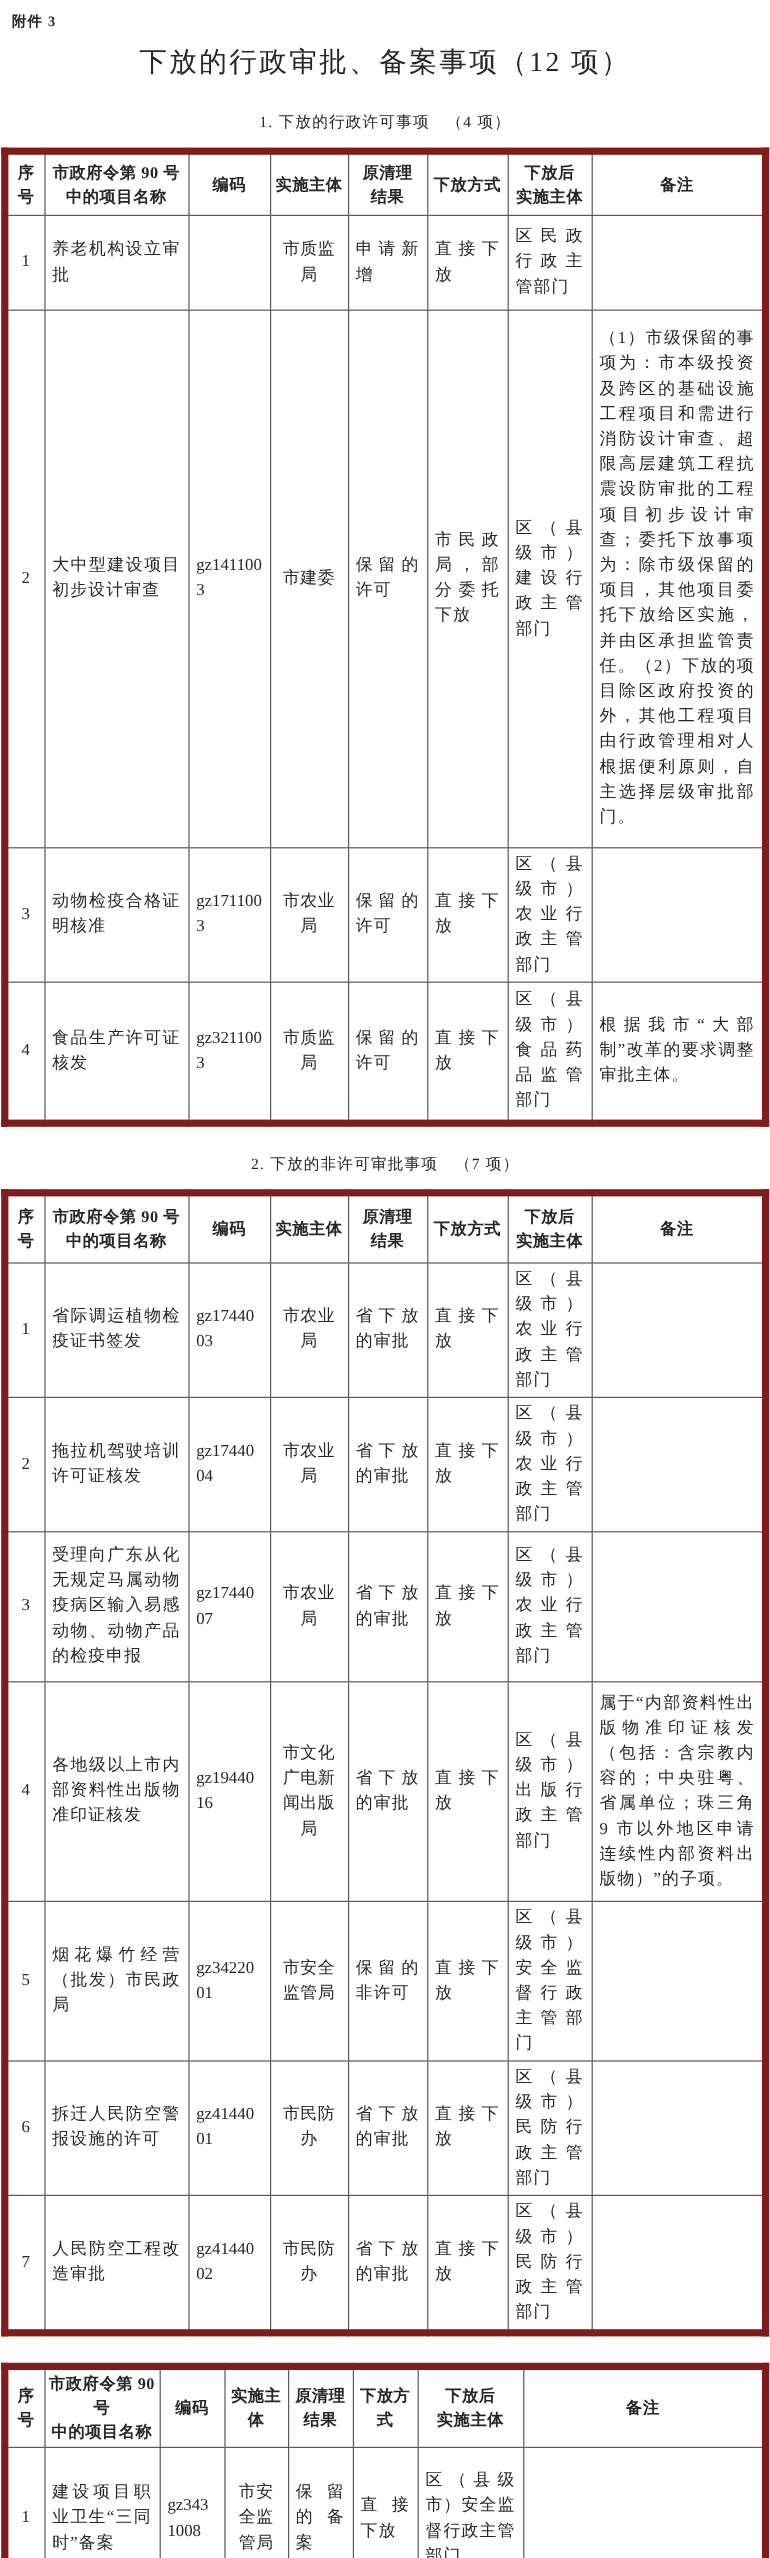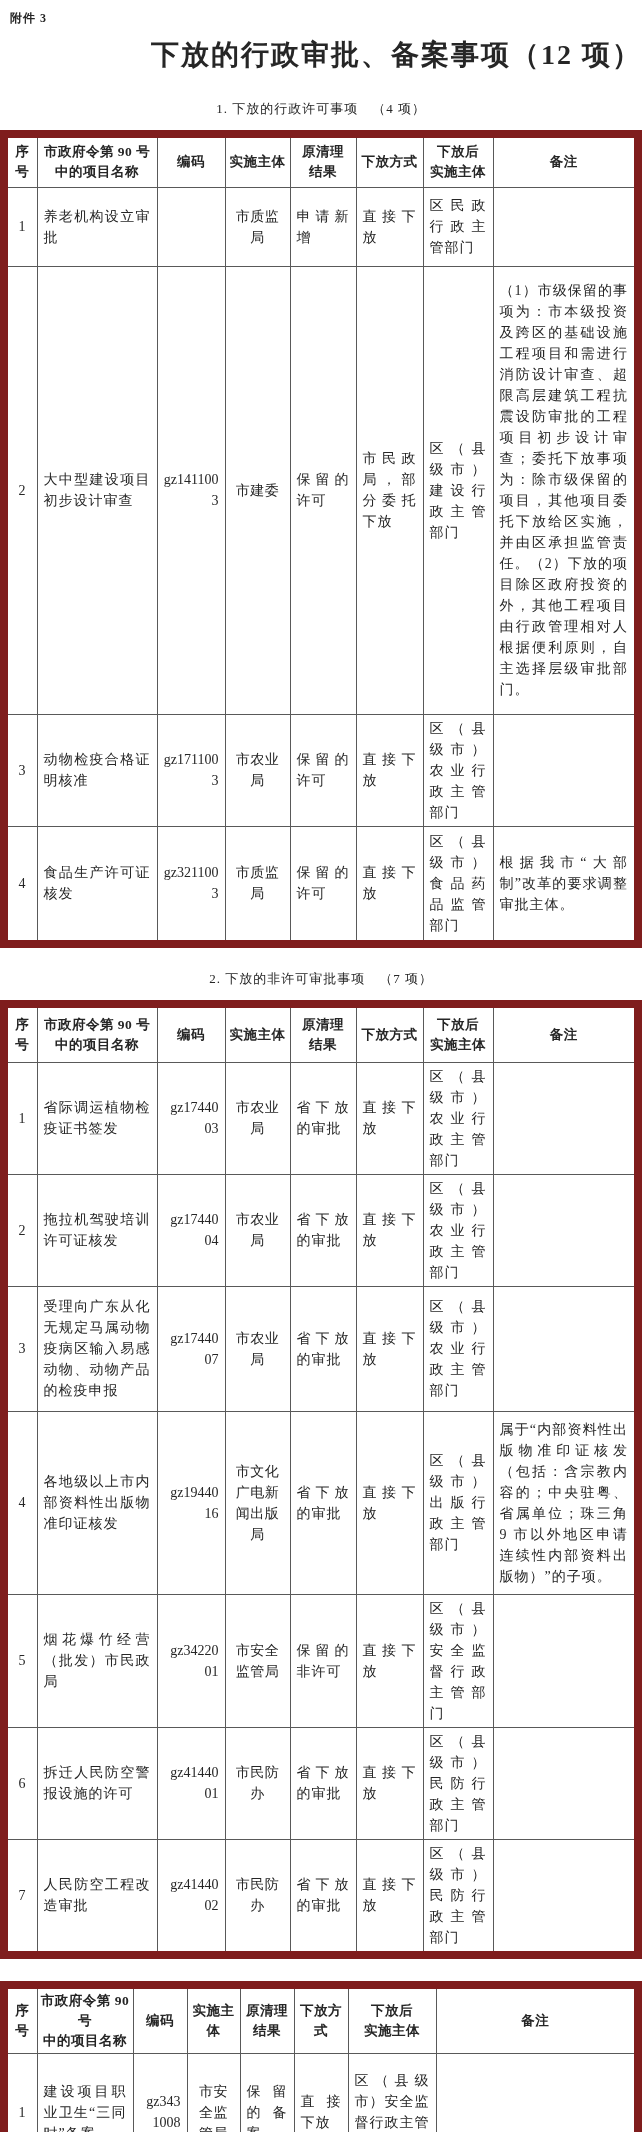--- a/index.html
+++ b/index.html
@@ -14,40 +14,40 @@
   }
   .page { width: 642px; padding-top: 6px; }
 
   .attachment {
     font-size: 12px;
     font-weight: 600;
     padding: 4px 0 0 10px;
     letter-spacing: 1px;
   }
   .doc-title {
-    text-align: right;
-    font-size: 28px;
-    font-weight: 700;
+    text-align: center;
+    font-size: 23px;
+    font-weight: 400;
     margin-top: 9px;
     letter-spacing: 2px;
   }
   .table-section .section-title {
     text-align: center;
     font-size: 13px;
     letter-spacing: 1px;
   }
   .sec-1 { margin-top: 26px; }
   .sec-2 { margin-top: 22px; }
   .sec-3 { margin-top: 22px; }
 
   table.doc-table {
     border-collapse: collapse;
     table-layout: fixed;
     margin: 12px auto 0 auto;
-    border: 8px solid #7f1d1d;
+    border: 6px solid #7f1d1d;
   }
   table.doc-table th, table.doc-table td {
     border: 1px solid #595959;
     vertical-align: middle;
     font-size: 14px;
     line-height: 1.5;
     padding: 3px 6px;
     overflow: hidden;
     word-break: break-all;
   }
@@ -60,21 +60,21 @@
     padding: 2px 2px;
   }
   td.cell-center { text-align: center; letter-spacing: 0.5px; }
   td.cell-just {
     text-align: justify;
     text-align-last: left;
     text-justify: inter-ideograph;
     letter-spacing: 1px;
   }
   td.cell-code {
-    text-align: right;
+    text-align: left;
     font-size: 12.5px;
     letter-spacing: 0;
     padding-left: 1px;
     padding-right: 1px;
   }
 </style>
 </head>
 <body>
 
 <div class="page">

